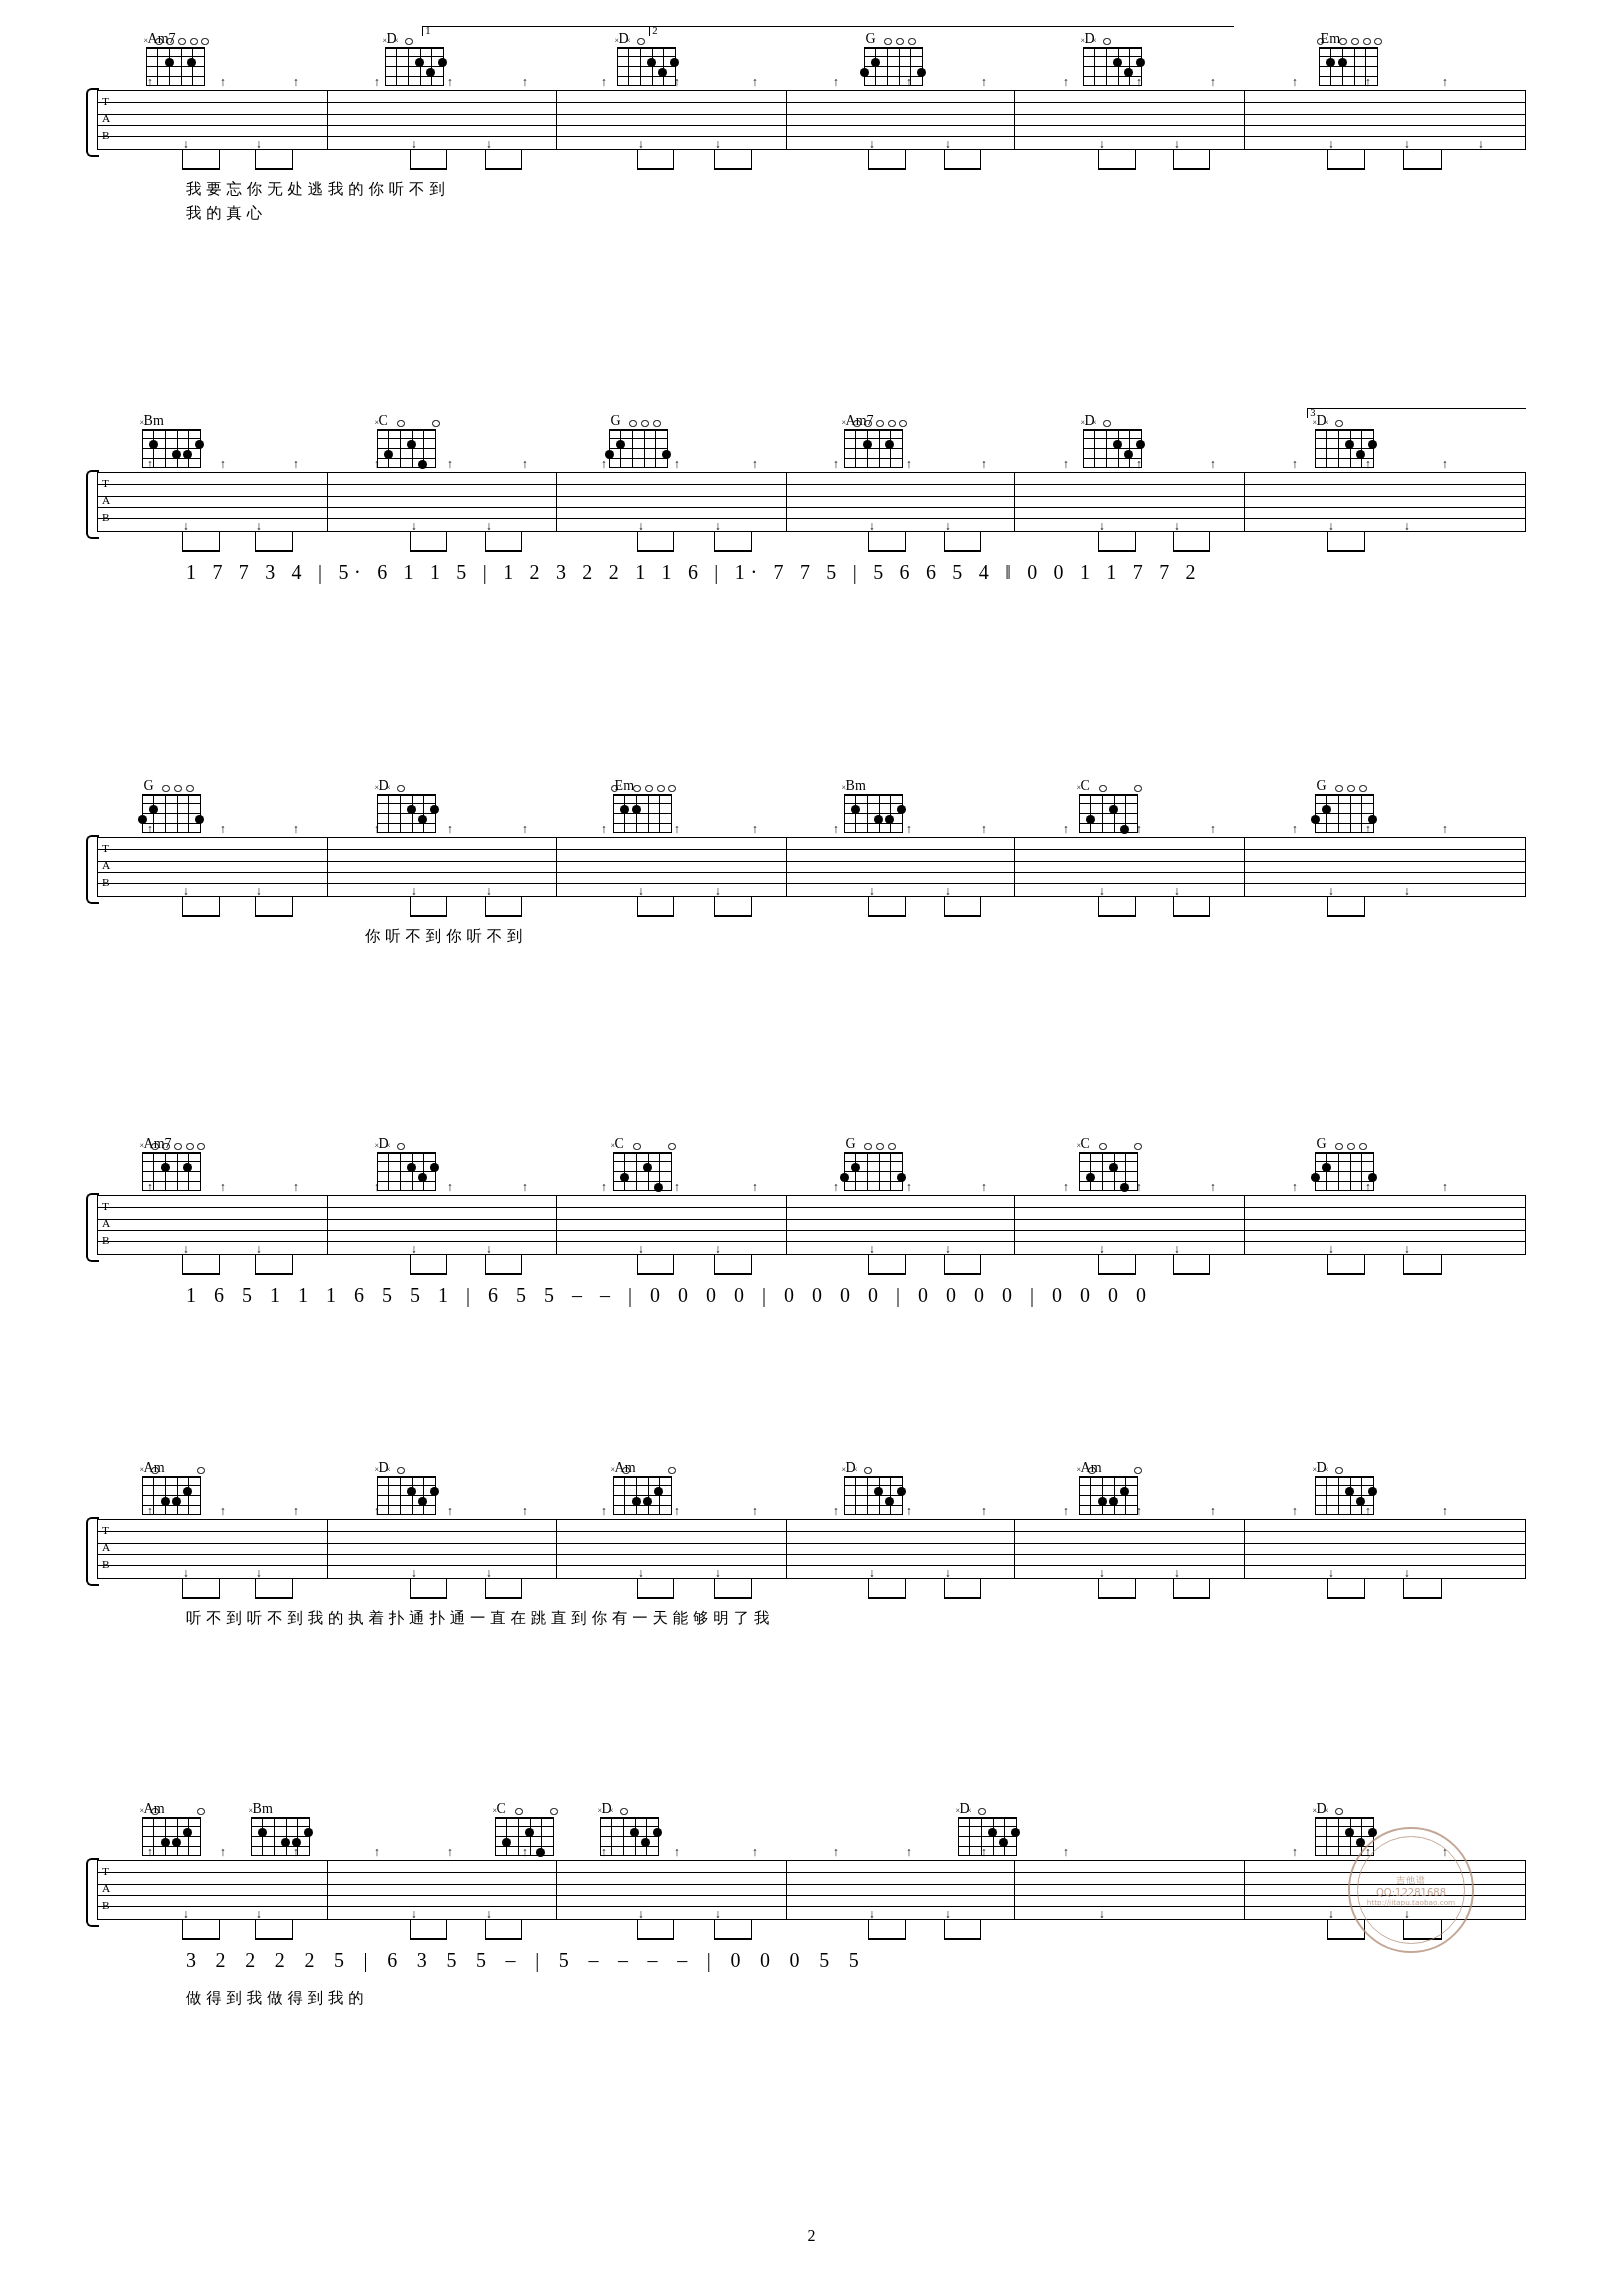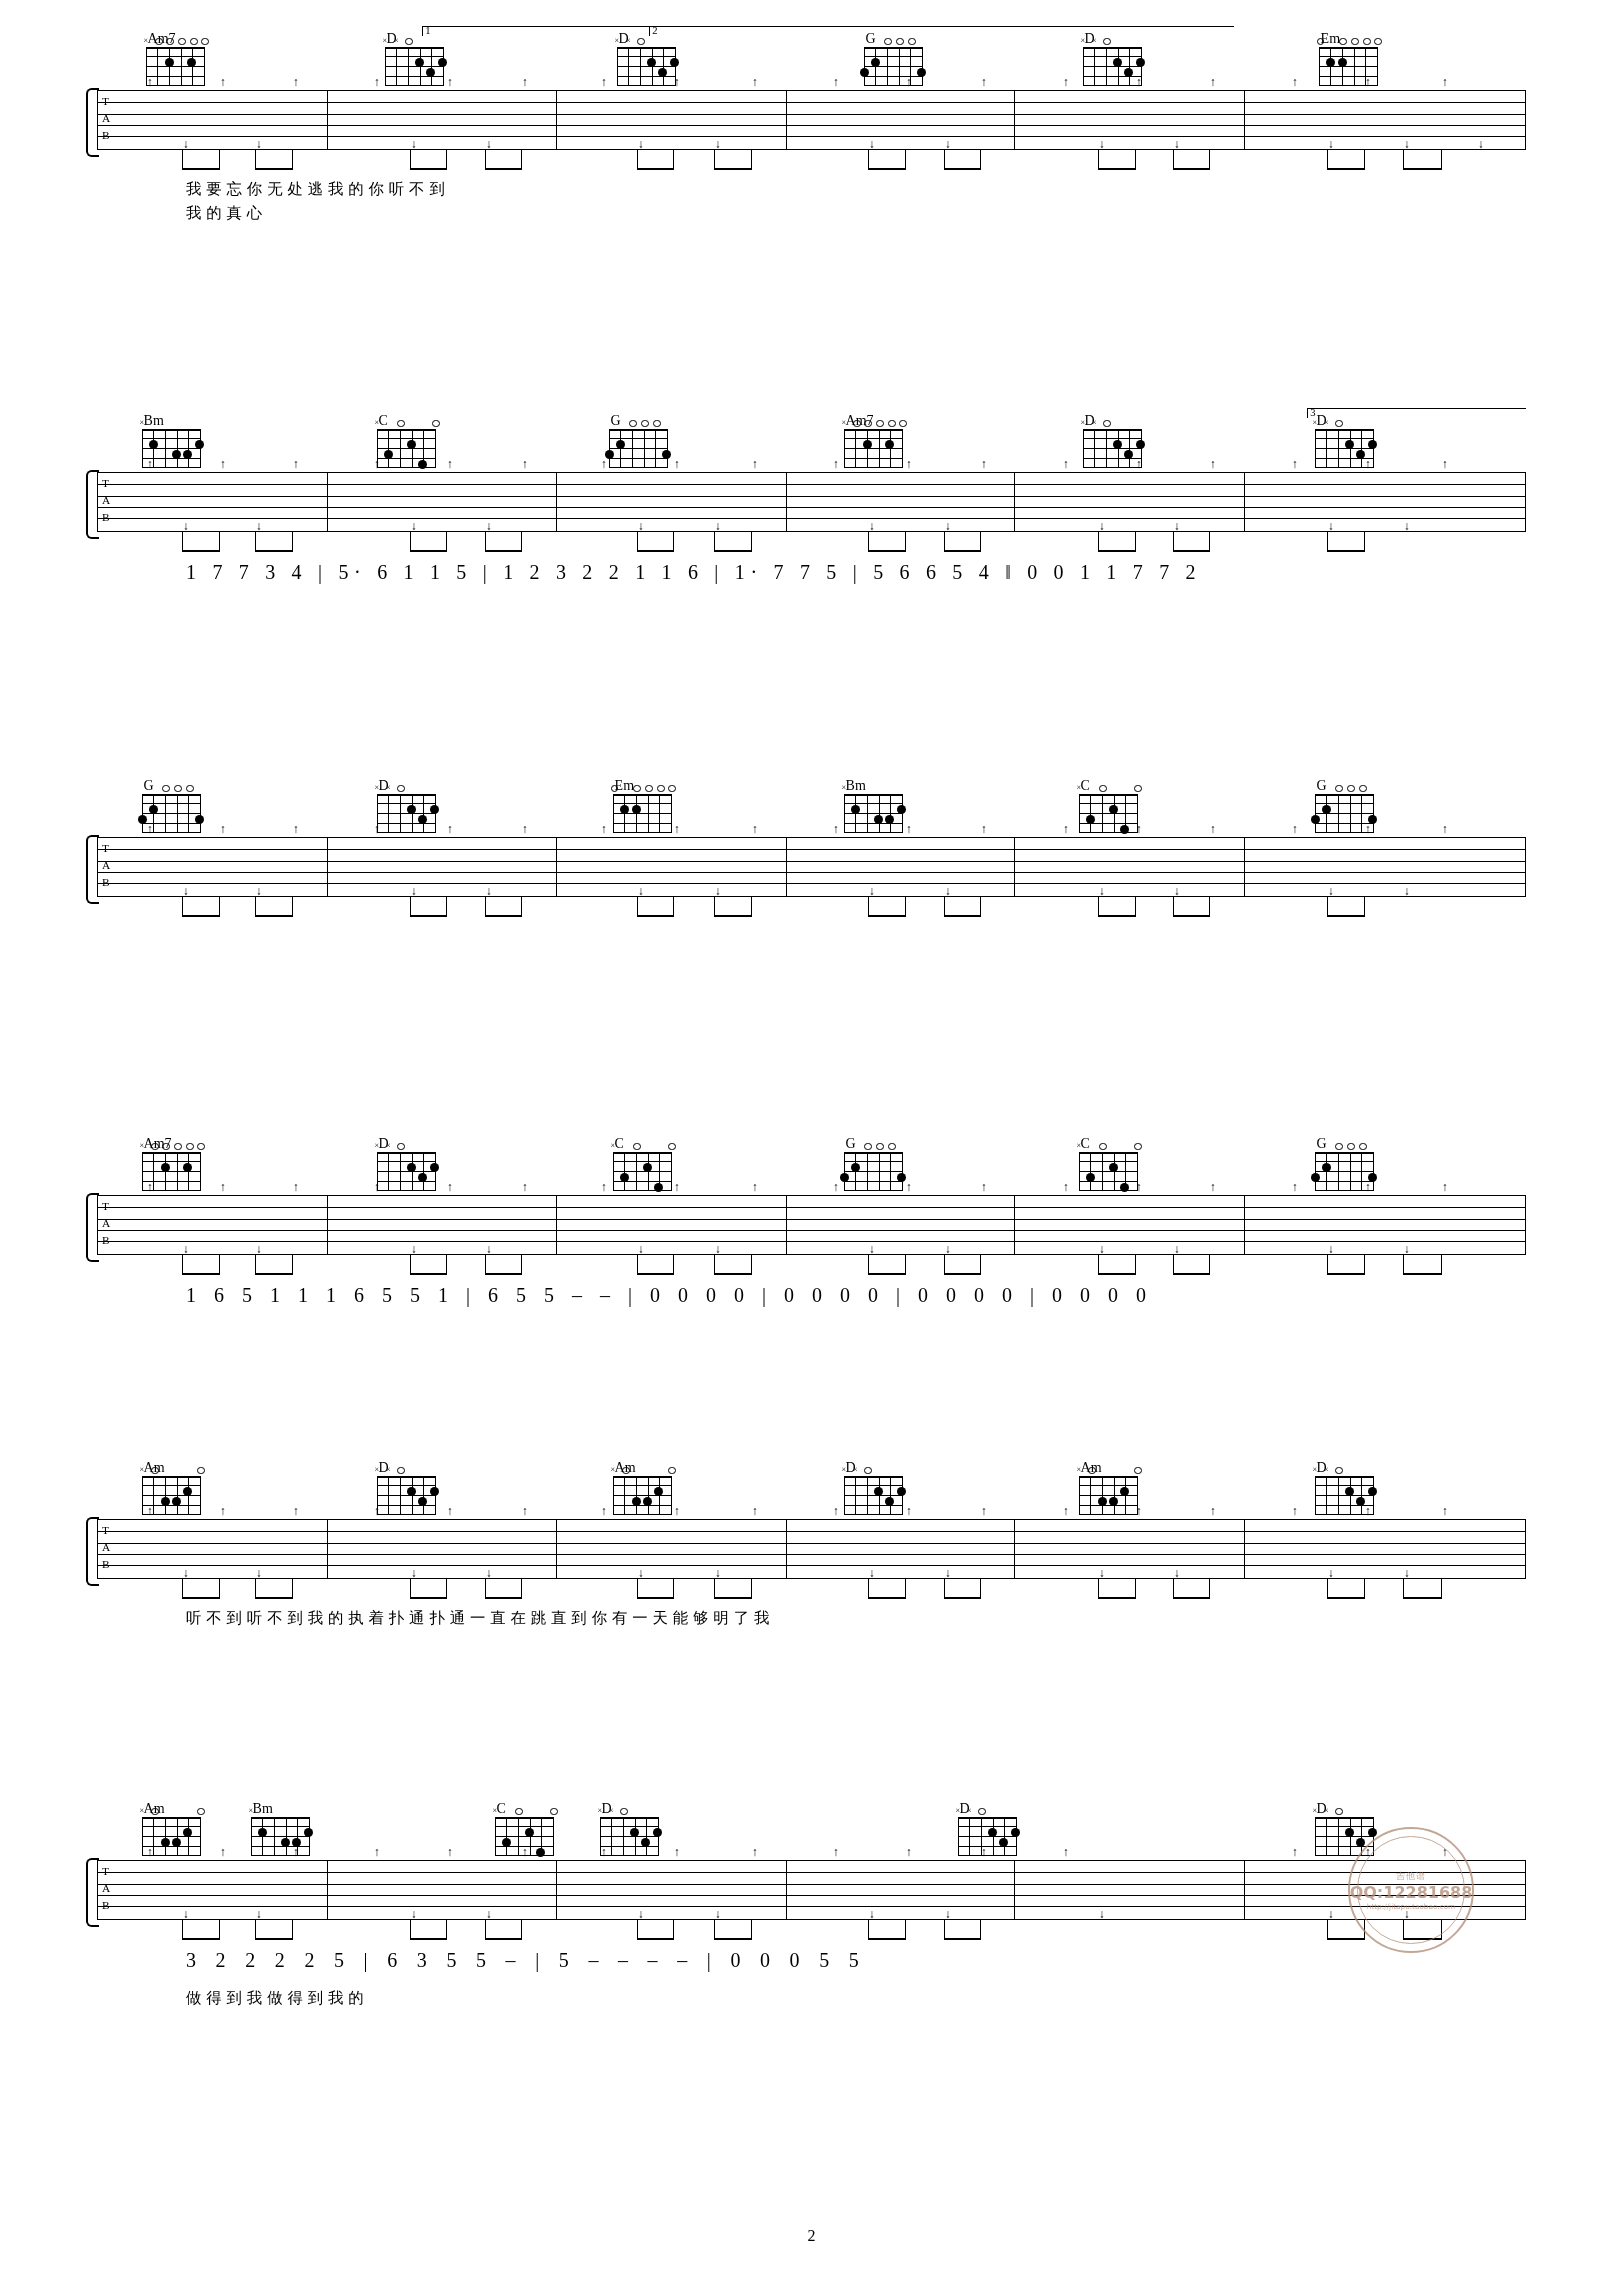--- a/index.html
+++ b/index.html
@@ -45,21 +45,21 @@
   .ending .tick{position:absolute;left:0;top:0;width:1.2px;height:9.7px;background:#000;}
   .ending .lbl{position:absolute;left:3.2px;top:-1.6px;font-size:10.6px;}
 
   .pageno{position:absolute;left:0;right:0;bottom:28px;text-align:center;font-size:16px;}
 
   
   .stamp{position:absolute;width:122px;height:122px;border:2.4px solid #b08a74;border-radius:50%;opacity:.75;}
   .stamp .inner{position:absolute;left:7.3px;top:7.3px;right:7.3px;bottom:7.3px;border:0.8px solid #b08a74;border-radius:50%;}
   .stamp .ctr{position:absolute;left:50%;top:50%;transform:translate(-50%,-50%);text-align:center;color:#b08a74;font-family:"DejaVu Sans",sans-serif;}
   .stamp .ctr .l1{font-size:9px;letter-spacing:0.8px;}
-  .stamp .ctr .l2{font-size:16px;font-weight:bold;}
+  .stamp .ctr .l2{font-size:10px;font-weight:normal;}
   .stamp .ctr .l3{font-size:7.3px;}
 </style>
 </head>
 <body>
 
 <div class="page">
 
   <div class="system" style="position:absolute;left:97px;top:32px;">
 
     <div class="ending" style="left:325px;top:-6.5px;width:227px;">
@@ -742,20 +742,23 @@
         <div class="stem" style="left:1038px"></div>
         <div class="beam" style="left:1001px;width:37px"></div>
       <div class="stem" style="left:1076px"></div>
         <div class="stem" style="left:1112px"></div>
         <div class="beam" style="left:1076px;width:37px"></div>
       <div class="stem" style="left:1230px"></div>
         <div class="stem" style="left:1267px"></div>
         <div class="beam" style="left:1230px;width:37px"></div>
     </div>
 
+    <div class="lyrics">
+      <div class="ly" style="left:268px;">你 听 不 到            你 听 不 到</div>
+    </div>
   </div>
 
   <div class="system" style="position:absolute;left:97px;top:1137px;">
     <div class="chordrow">
       <div class="chordbox" style="left:45px;">
         <div class="cname">Am7</div>
         <div class="grid">
             <div class="nut"></div>
           <div class="vline" style="left:0"></div>
             <div class="vline" style="left:11.4px"></div>

